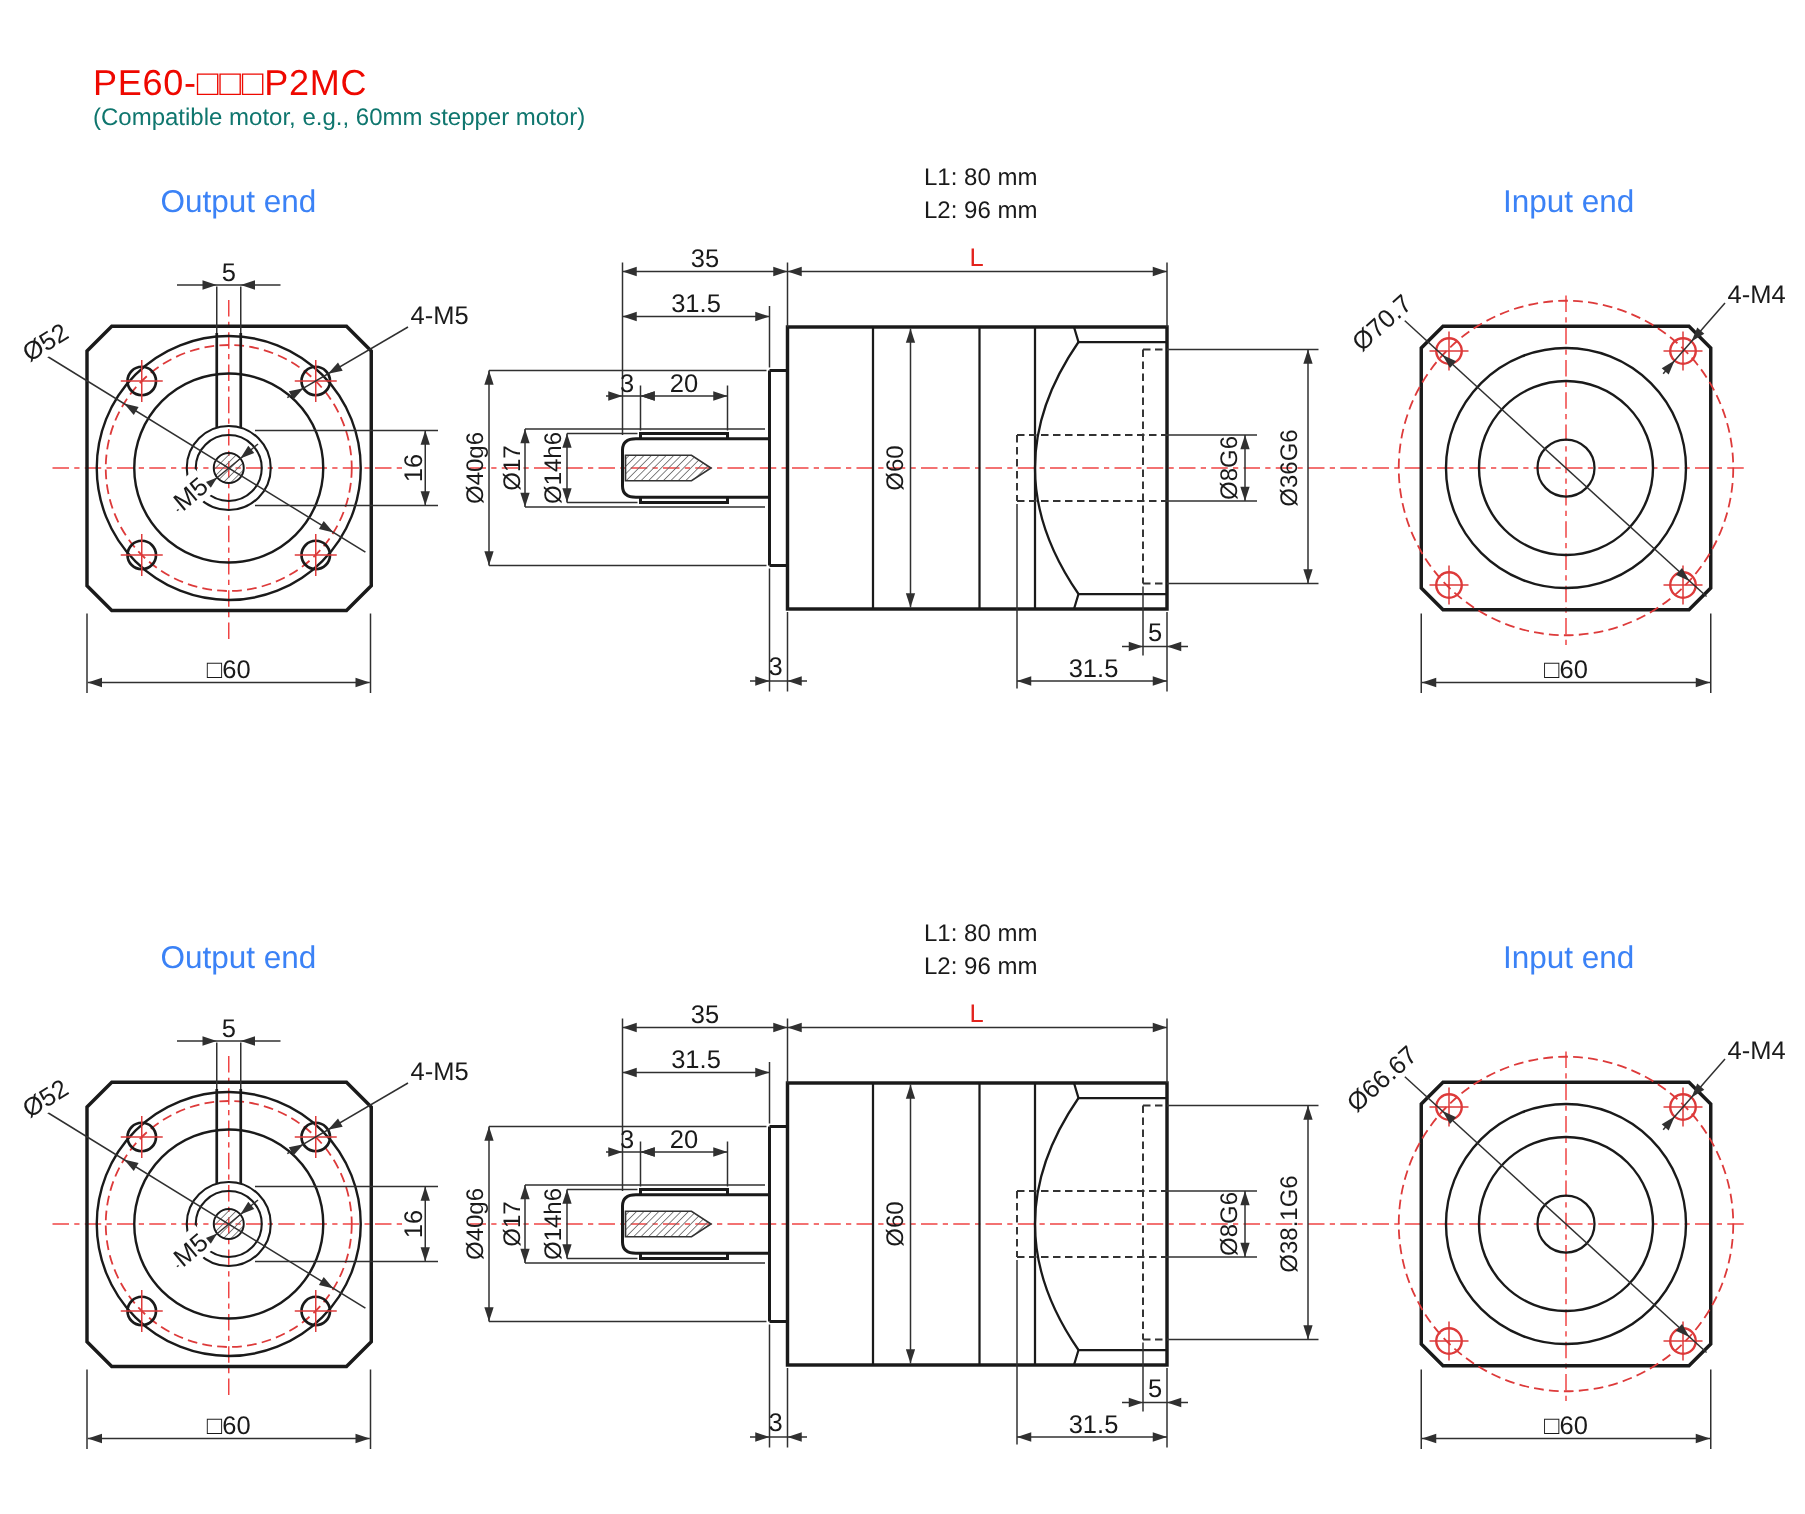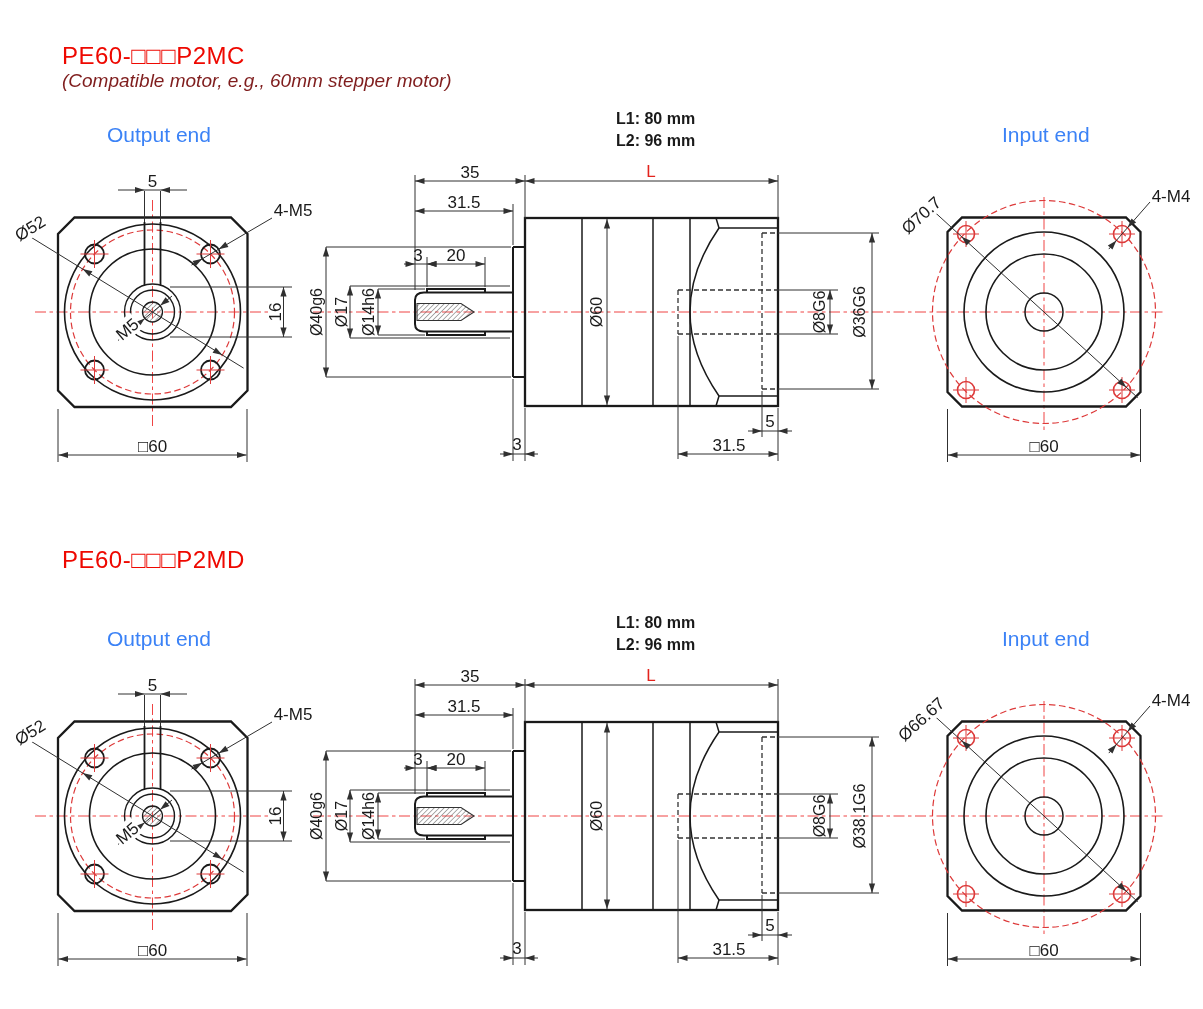--- a/index.html
+++ b/index.html
@@ -1,23 +1,23 @@
 <!DOCTYPE html>
 <html><head>
 <meta charset="utf-8">
 <style>
   html,body{margin:0;padding:0;background:#ffffff;}
   .stage{position:relative;width:1203px;height:1009px;background:#fff;
          font-family:"Liberation Sans",sans-serif;overflow:hidden;}
   .stage svg{position:absolute;left:0;top:0;}
   .ovl{position:absolute;white-space:nowrap;text-align:right;}
   .t-model{font-size:24px;color:#ee0800;letter-spacing:.5px;}
-  .t-sub{font-size:19px;color:#7f1d1d;font-style:italic;}
+  .t-sub{font-size:16px;color:#0f766e;}
   .t-view{font-size:21px;color:#3b82f6;}
-  .t-note{font-size:16px;color:#1a1a1a;font-weight:bold;}
+  .t-note{font-size:16px;color:#1a1a1a;}
   svg text{font-family:"Liberation Sans",sans-serif;}
 </style>
 </head>
 <body>
 
 <div class="stage">
 
   <svg id="cad" width="1203" height="1009" viewBox="0 0 1203 1009">
     <defs>
       <pattern id="hat" patternUnits="userSpaceOnUse" width="3.5" height="3.5" patternTransform="rotate(45)">
@@ -506,18 +506,17 @@
       </g>
     </svg>
 
   <div class="ovl t-model" style="left:62px;top:42px">PE60-□□□P2MC</div>
   <div class="ovl t-sub" style="left:62px;top:70px">(Compatible motor, e.g., 60mm stepper motor)</div>
   <div class="ovl t-view" style="left:107px;top:123px">Output end</div>
   <div class="ovl t-view" style="left:1002px;top:123px">Input end</div>
   <div class="ovl t-note" style="left:616px;top:110px">L1: 80 mm</div>
   <div class="ovl t-note" style="left:616px;top:132px">L2: 96 mm</div>
 
-  <div class="ovl t-model" style="left:62px;top:546px">PE60-□□□P2MD</div>
   <div class="ovl t-view" style="left:107px;top:627px">Output end</div>
   <div class="ovl t-view" style="left:1002px;top:627px">Input end</div>
   <div class="ovl t-note" style="left:616px;top:614px">L1: 80 mm</div>
   <div class="ovl t-note" style="left:616px;top:636px">L2: 96 mm</div>
 </div>
 
 </body></html>

